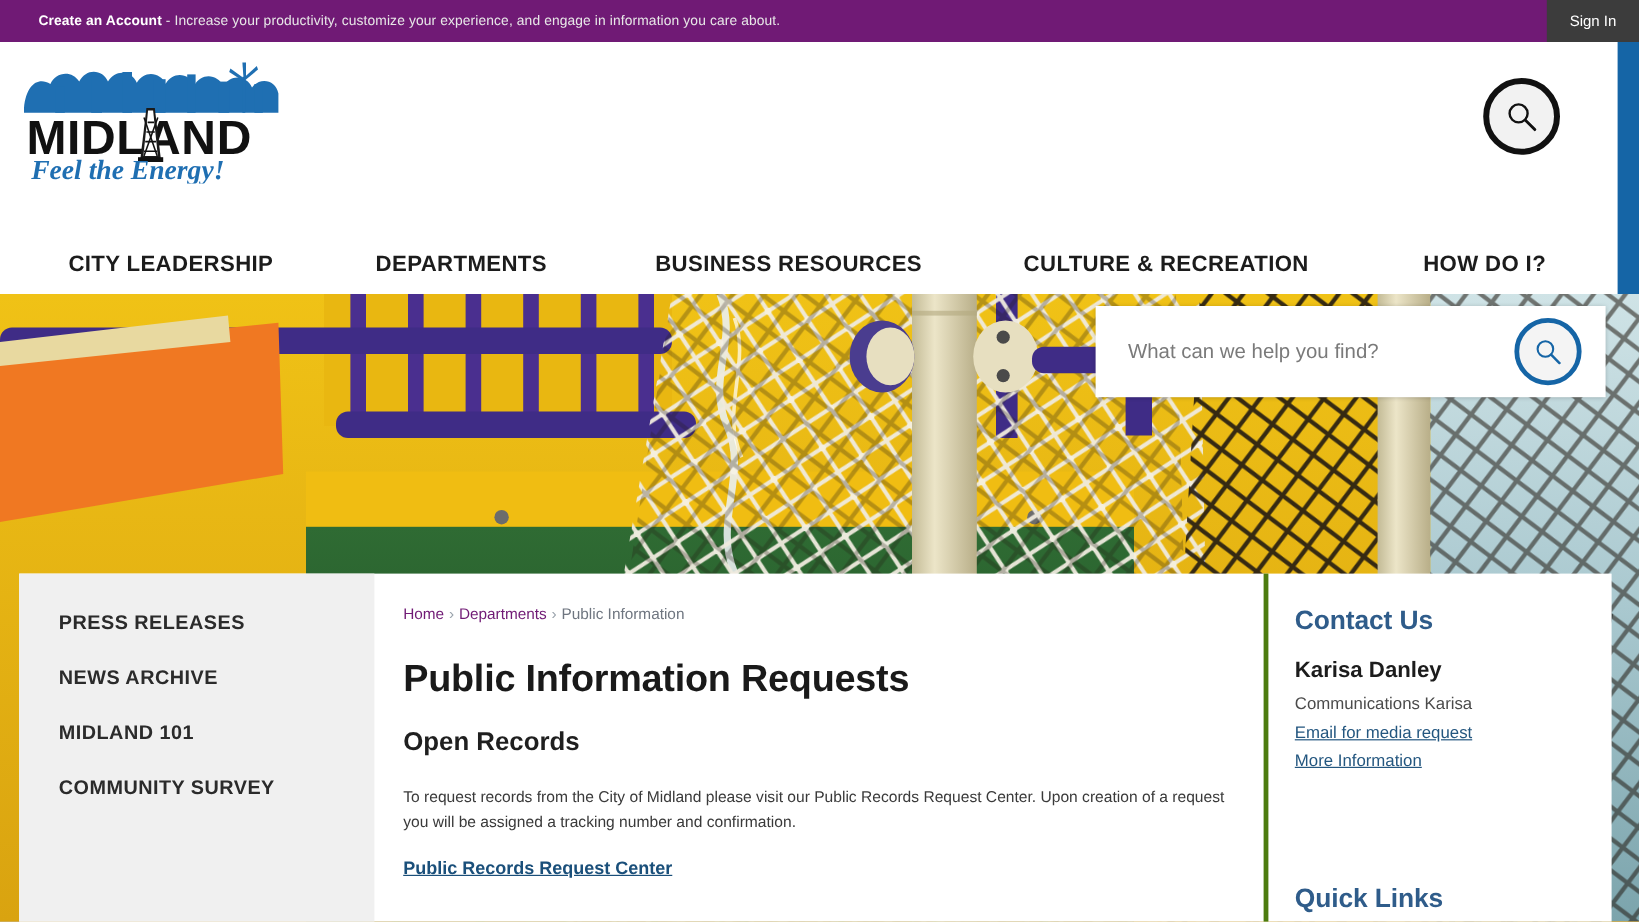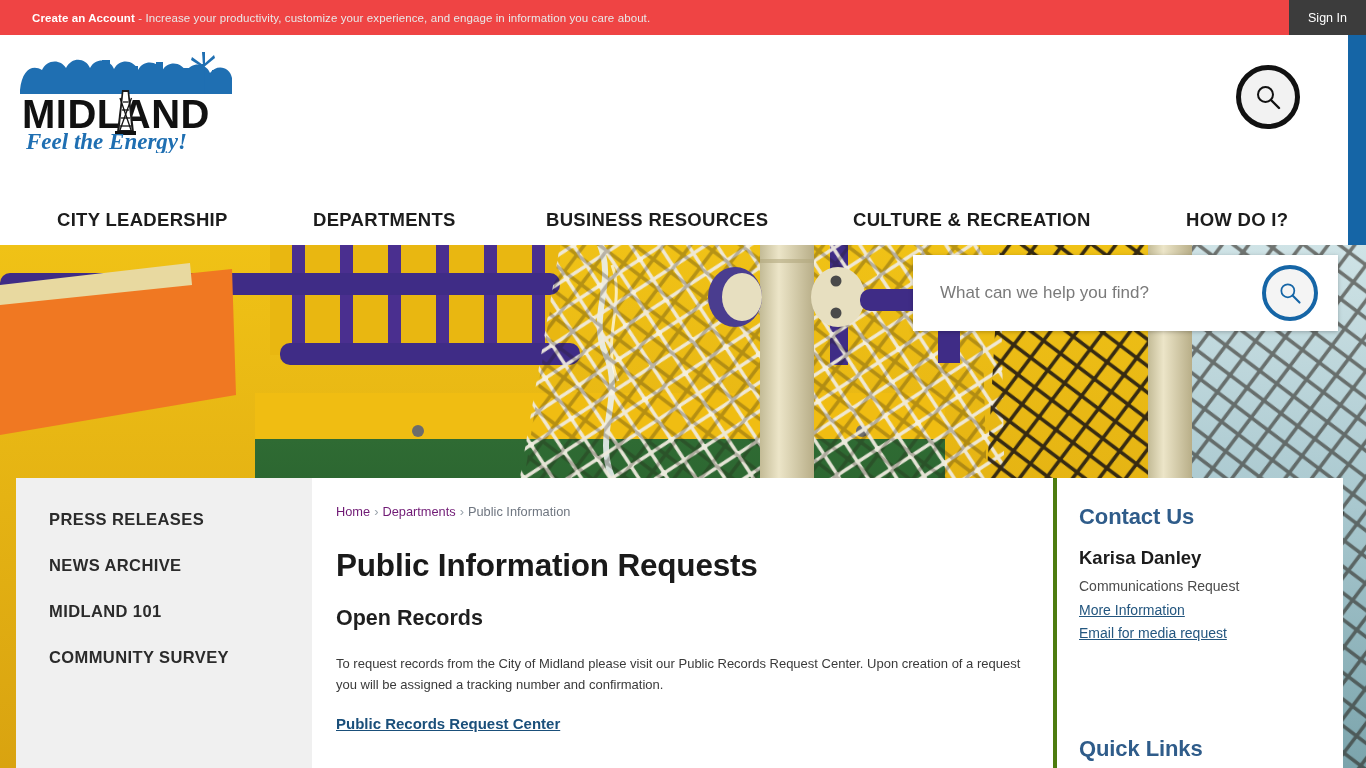--- a/index.html
+++ b/index.html
@@ -7,21 +7,21 @@
     width: 1366px; height: 768px;
     overflow: hidden;
     font-family: "Liberation Sans", sans-serif;
     background: #ffffff;
   }
 
   
   .topbar {
     position: absolute; left: 0; top: 0;
     width: 1366px; height: 35px;
-    background: #ef4444;
+    background: #701a75;
     display: flex; align-items: center;
   }
   .topbar-msg {
     margin-left: 32px;
     font-size: 11.5px;
     color: #e8e8e8;
     letter-spacing: .1px;
     white-space: nowrap;
   }
   .topbar-msg b { font-weight: bold; color: #ffffff; }
@@ -474,18 +474,18 @@
 
     <h1 class="page-title">Public Information Requests</h1>
     <h2 class="section-title">Open Records</h2>
     <p class="body-text">To request records from the City of Midland please visit our Public Records Request Center. Upon creation of a request you will be assigned a tracking number and confirmation.</p>
     <a class="inline-link">Public Records Request Center</a>
   </main>
 
   <aside class="rightcol">
     <h2 class="side-heading">Contact Us</h2>
     <div class="contact-name">Karisa Danley</div>
-    <div class="contact-role">Communications Request</div>
+    <div class="contact-role">Communications Karisa</div>
+    <a class="side-link">Email for media request</a>
     <a class="side-link">More Information</a>
-    <a class="side-link">Email for media request</a>
     <h2 class="side-heading quick-links-heading">Quick Links</h2>
   </aside>
 </div>
 
 </body></html>

